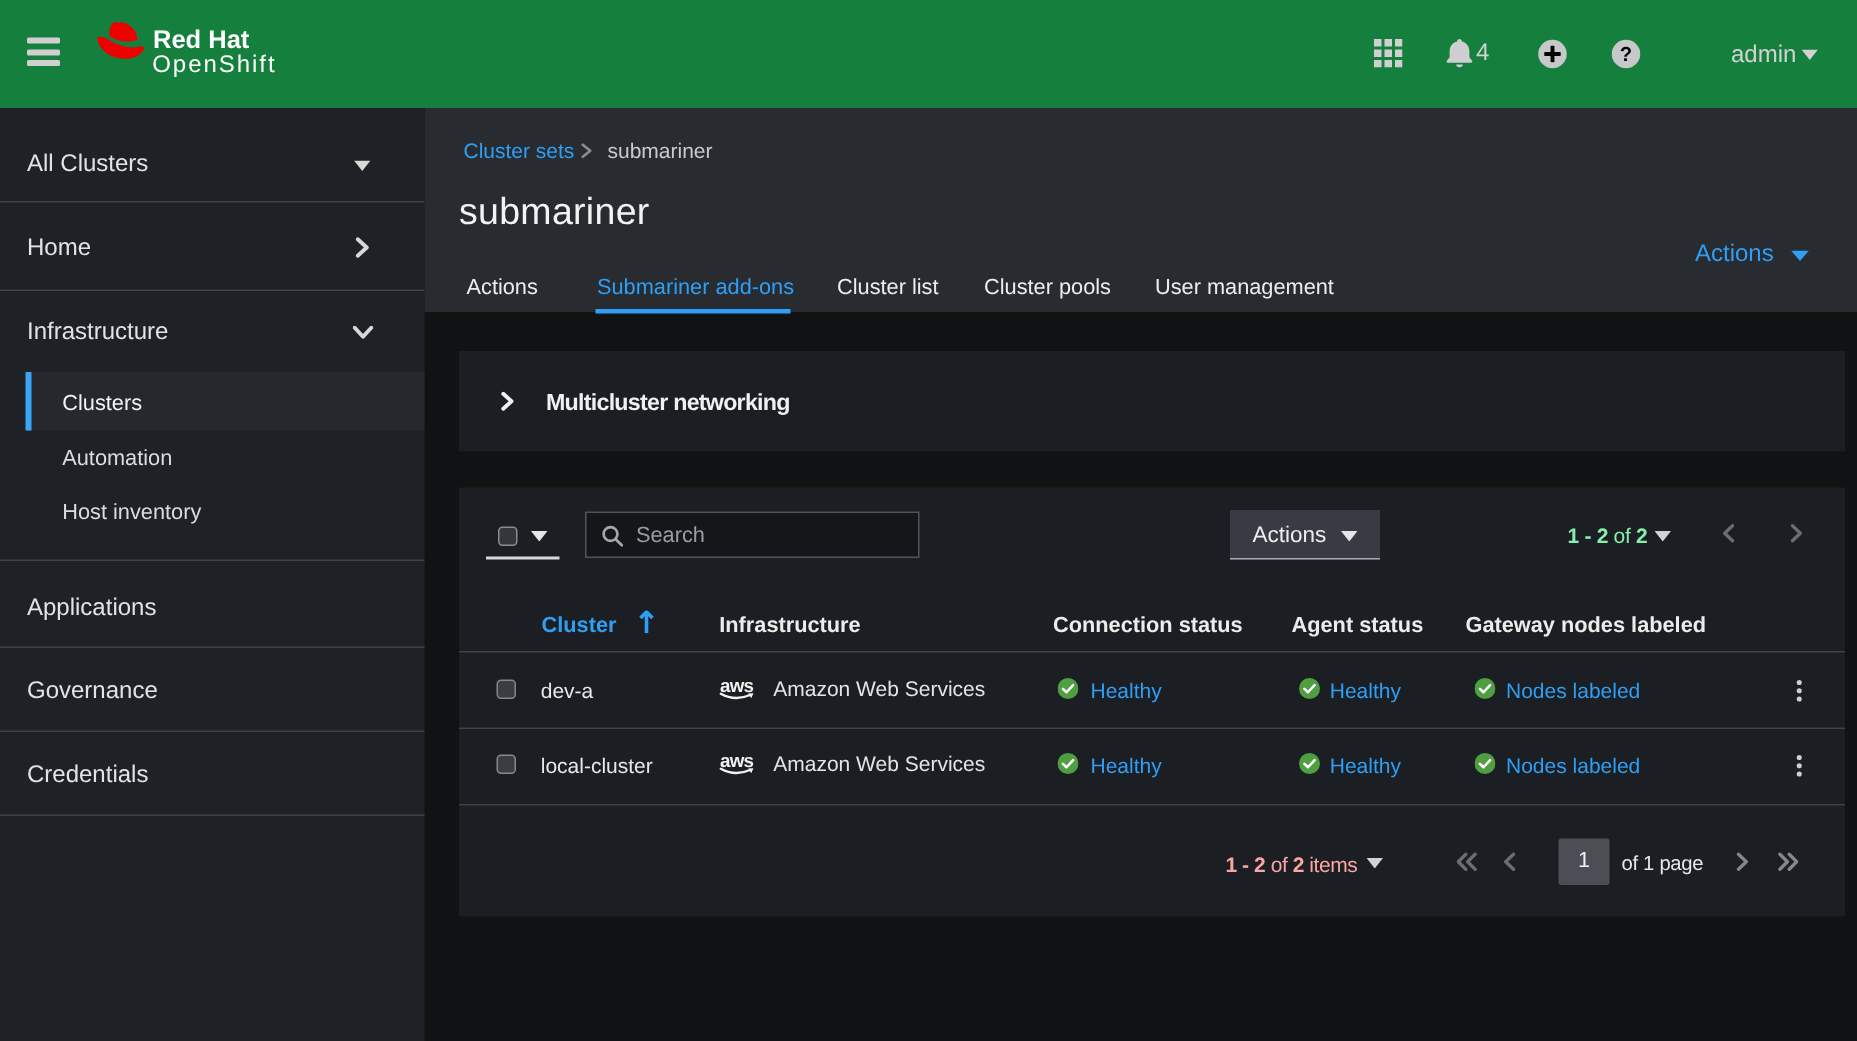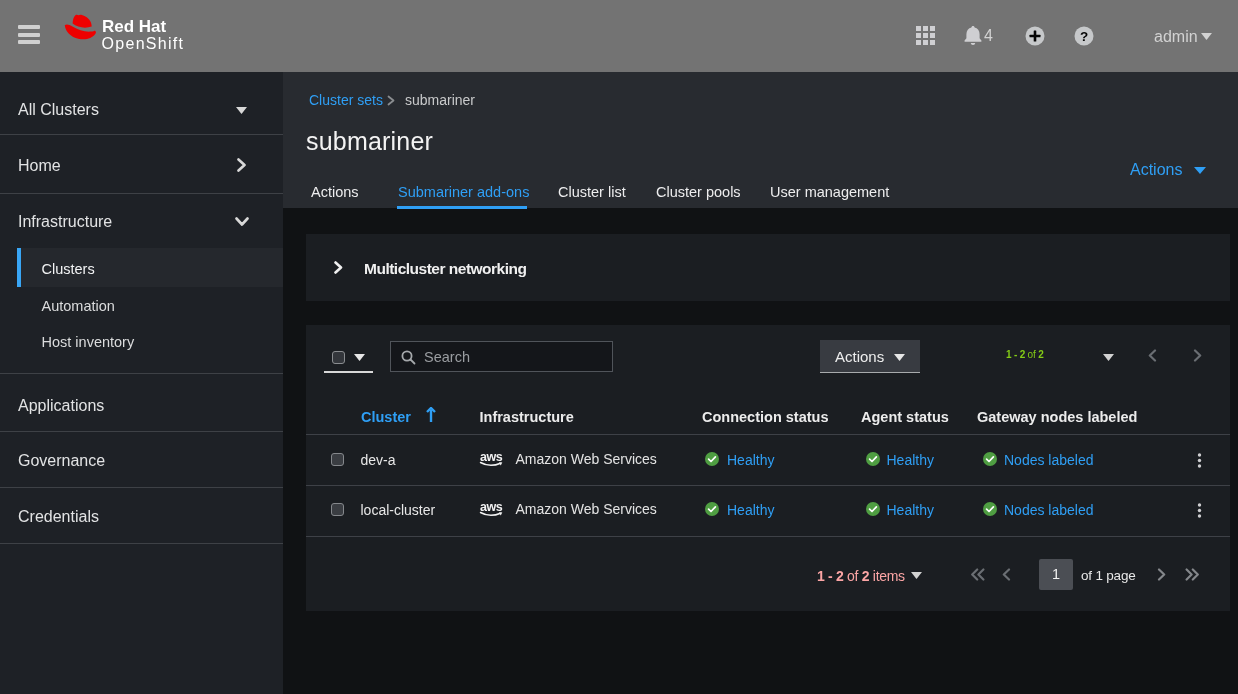--- a/index.html
+++ b/index.html
@@ -4,21 +4,21 @@
 <style>
   * { margin:0; padding:0; box-sizing:border-box; }
   html,body { width:1238px; height:694px; }
   body { font-family:"Liberation Sans",sans-serif; background:#101214; overflow:hidden; position:relative; }
   .abs { position:absolute; }
   .txt { white-space:nowrap; }
 </style>
 </head>
 <body>
 
-<div class="abs" style="left:0;top:0;width:1238px;height:72px;background:#737373;">
+<div class="abs" style="left:0;top:0;width:1238px;height:72px;background:#15803d;">
 
   <div class="abs" style="left:18px;top:25px;width:22px;height:4px;background:#d0d0d0;border-radius:1px;"></div>
   <div class="abs" style="left:18px;top:32.5px;width:22px;height:4px;background:#d0d0d0;border-radius:1px;"></div>
   <div class="abs" style="left:18px;top:40px;width:22px;height:4px;background:#d0d0d0;border-radius:1px;"></div>
 
   <svg class="abs" style="left:64px;top:13px;" width="34" height="27" viewBox="0 0 34 27">
     <path fill="#ee0000" d="M8.6 10.6 C8.8 6.8 9.6 3.8 11.4 2.2 C12.4 1.4 13.8 1.6 14.7 2.3 C15.4 1.8 16.6 1.6 17.9 2.0 C21.5 3.0 25.2 5.6 26.6 8.8 C27.3 10.5 27.7 12.2 27.7 13.5 C21.5 15.8 13.5 14.6 8.6 10.6 Z"></path>
     <path fill="#ee0000" d="M0.8 12.2 C1.2 16.5 4.2 21.2 9.2 23.9 C14.5 26.5 21.5 27.1 26.2 25.0 C29.2 23.6 31.6 21.3 31.9 19.7 C32.1 18.5 31.2 17.7 30.1 17.9 C29 18.1 27.8 18.5 26.4 18.6 C21 19.0 13.5 16.9 8.5 13.5 C5.5 11.4 2 10.8 0.8 12.2 Z"></path>
   </svg>
   <div class="abs txt" style="left:102px;top:17px;font-size:17px;font-weight:bold;color:#ffffff;">Red Hat</div>
@@ -140,21 +140,21 @@
   </div>
 
 
   <div class="abs" style="left:514px;top:14.5px;width:100px;height:33px;background:#383b41;border-bottom:1px solid #a8abad;">
     <div class="abs txt" style="left:15px;top:8px;font-size:15px;color:#eeeeee;">Actions</div>
     <svg class="abs" style="left:74px;top:14px;" width="11" height="7" viewBox="0 0 11 7">
         <polygon points="0,0 11,0 5.5,7" fill="#e6e6e6"></polygon>
       </svg>
   </div>
 
-  <div class="abs txt" style="left:700px;top:23.5px;font-size:10px;letter-spacing:-0.2px;color:#84cc16;"><b>1 - 2</b> of <b>2</b></div>
+  <div class="abs txt" style="left:739px;top:23.5px;font-size:14px;letter-spacing:-0.2px;color:#86efac;"><b>1 - 2</b> of <b>2</b></div>
   <svg class="abs" style="left:797px;top:28.5px;" width="11" height="7" viewBox="0 0 11 7">
       <polygon points="0,0 11,0 5.5,7" fill="#d2d2d2"></polygon>
     </svg>
   <svg class="abs" style="left:842px;top:24px;" width="9" height="13" viewBox="0 0 9 13">
       <path d="M7 1.5 L1.8 6.5 L7 11.5" stroke="#6a6e73" stroke-width="2.2" fill="none" stroke-linecap="round" stroke-linejoin="round"></path>
     </svg>
   <svg class="abs" style="left:887px;top:24px;" width="9" height="13" viewBox="0 0 9 13">
       <path d="M2 1.5 L7.2 6.5 L2 11.5" stroke="#6a6e73" stroke-width="2.2" fill="none" stroke-linecap="round" stroke-linejoin="round"></path>
     </svg>
 

